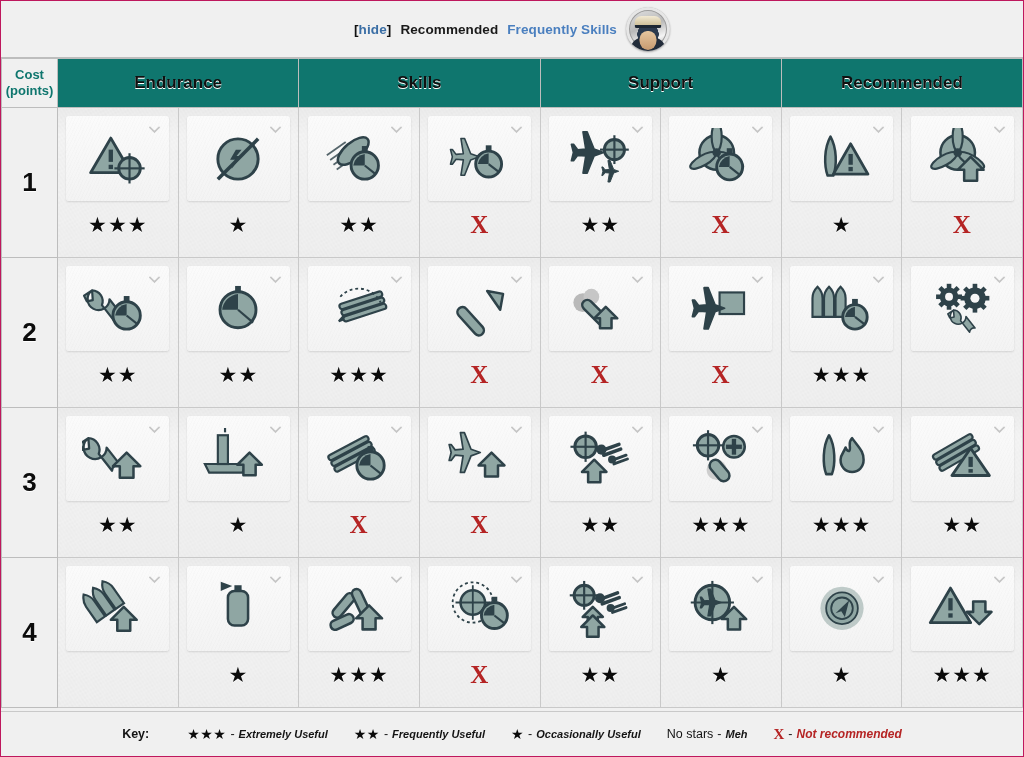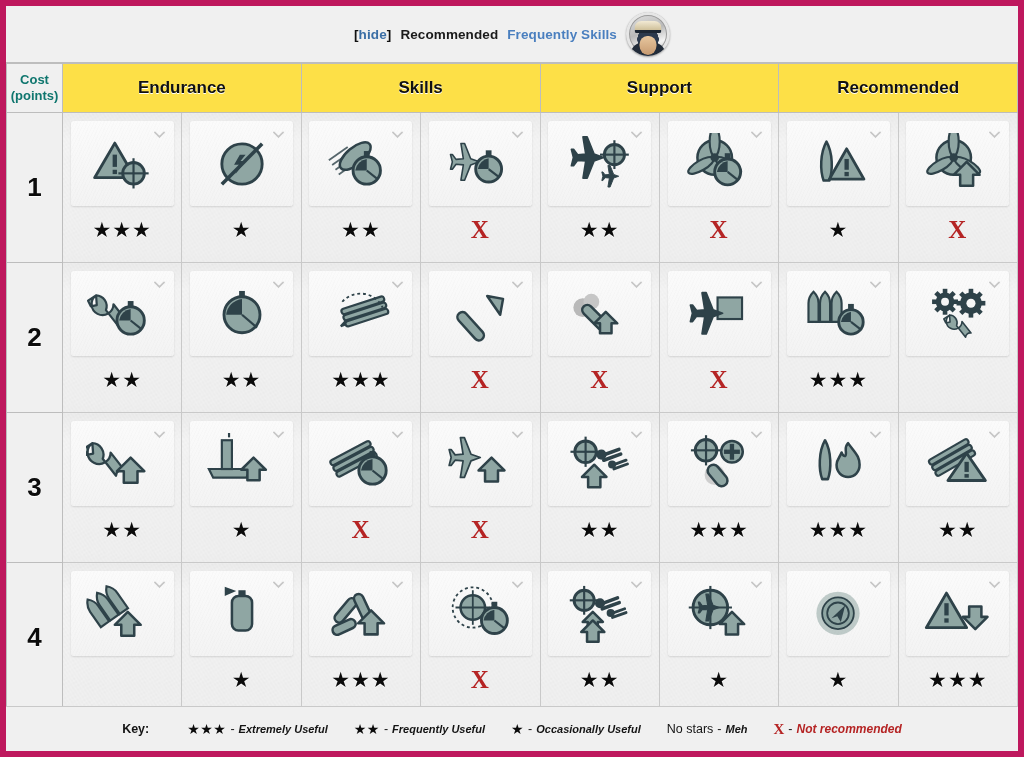--- a/index.html
+++ b/index.html
@@ -3,21 +3,21 @@
 <meta charset="utf-8">
 <style>
   html,body{margin:0;padding:0;}
   body{
     width:1024px;height:757px;overflow:hidden;
     background:#f0f0f0;
     font-family:"Liberation Sans", sans-serif;
   }
   #wrap{
     position:relative;width:1024px;height:757px;box-sizing:border-box;
-    border:6px solid #be185d;background:#f0f0f0;
+    border:1px solid #be185d;background:#f0f0f0;
   }
 
   
   #header{
     height:57px;box-sizing:border-box;
     border-bottom:1px solid #bdbdbd;
     display:flex;align-items:center;justify-content:center;
     background:#f0f0f0;
   }
   .hdr-line{display:flex;align-items:center;gap:9px;
@@ -50,21 +50,21 @@
     width:34px;height:15px;border-radius:10px 10px 0 0;
     background:#222c3a;
   }
 
   
   table{border-collapse:collapse;width:100%;table-layout:fixed;}
 
   th.col-head{
     height:46px;
     border:1px solid #bdbdbd;
-    background:#fde047;
+    background:#0f766e;
     font-size:17px;font-weight:bold;color:#101010;
     text-shadow:0 1px 0 #fff;
   }
   th.cost-head{
     width:53px;border:1px solid #bdbdbd;background:#f0f0f0;
     font-size:13px;font-weight:bold;color:#0f766e;line-height:1.25;
   }
   td.cost-cell{
     width:53px;border:1px solid #bdbdbd;background:#f0f0f0;
     text-align:center;font-size:26px;font-weight:bold;color:#0c0c0c;

